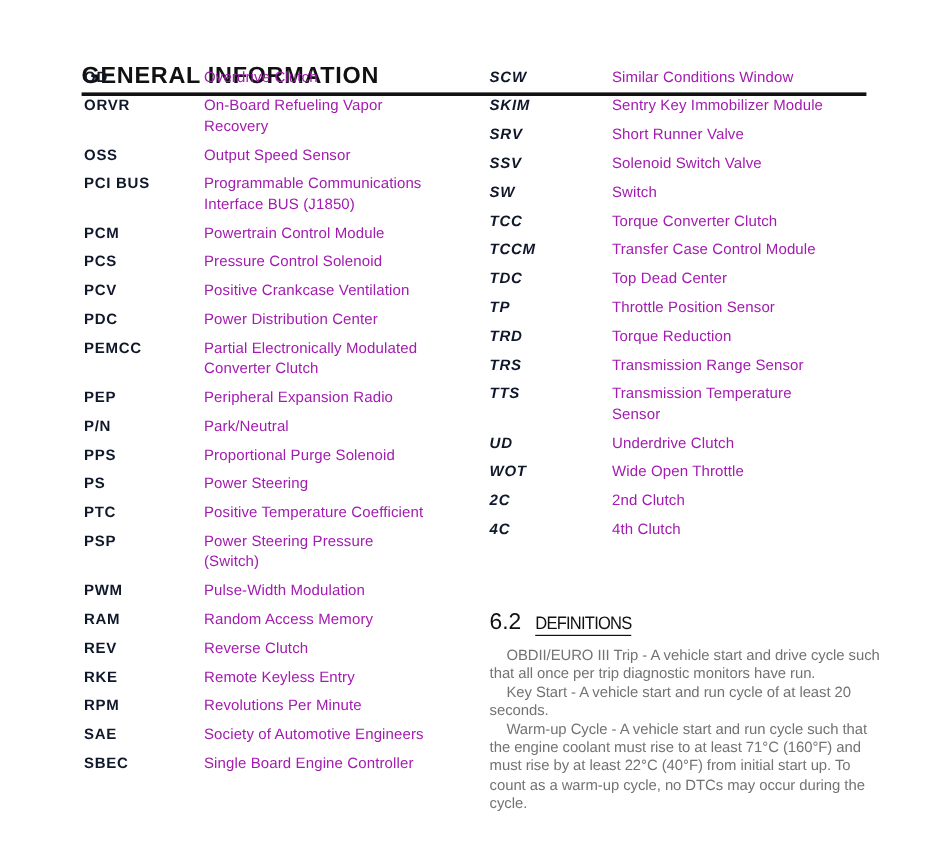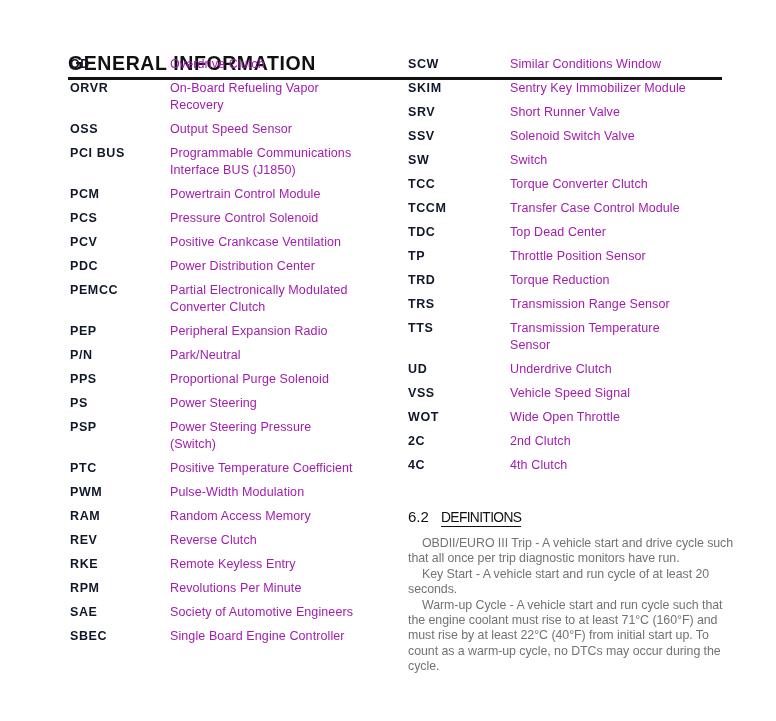--- a/index.html
+++ b/index.html
@@ -57,21 +57,21 @@
   .abbr-term {
     font-size: 12.5px;
     font-weight: bold;
     letter-spacing: 0.6px;
     line-height: 17px;
     color: #0f172a;
     flex: 0 0 auto;
     white-space: nowrap;
   }
   .col-left  .abbr-term { width: 100px; }
-  .col-right .abbr-term { width: 102px; }
+  .col-right .abbr-term { width: 102px; font-style: italic; }
 
   .abbr-def {
     font-size: 12.5px;
     font-weight: normal;
     line-height: 17px;
     color: #a21caf;
     flex: 1 1 auto;
     letter-spacing: 0.1px;
   }
   .abbr-def .def-line { display: block; white-space: nowrap; }
@@ -84,21 +84,21 @@
     width: 330px;
   }
   .section-heading {
     display: flex;
     align-items: baseline;
     font-size: 15px;
     color: #111111;
     margin-bottom: 9px;
   }
   .section-number {
-    font-size: 15px;
+    font-size: 19px;
     font-weight: normal;
     margin-right: 12px;
   }
   .section-title {
     font-size: 15px;
     font-weight: normal;
     letter-spacing: -0.7px;
     border-bottom: 1.4px solid #111111;
     padding-bottom: 1px;
     transform: scaleX(0.92);
@@ -201,33 +201,33 @@
           <span class="def-line">Proportional Purge Solenoid</span>
         </div>
       </div>
       <div class="abbr-row">
         <div class="abbr-term">PS</div>
         <div class="abbr-def">
           <span class="def-line">Power Steering</span>
         </div>
       </div>
       <div class="abbr-row">
+        <div class="abbr-term">PTC</div>
+        <div class="abbr-def">
+          <span class="def-line">Positive Temperature Coefficient</span>
+        </div>
+      </div>
+      <div class="abbr-row">
         <div class="abbr-term">PSP</div>
         <div class="abbr-def">
           <span class="def-line">Power Steering Pressure</span>
           <span class="def-line">(Switch)</span>
         </div>
       </div>
       <div class="abbr-row">
-        <div class="abbr-term">PTC</div>
-        <div class="abbr-def">
-          <span class="def-line">Positive Temperature Coefficient</span>
-        </div>
-      </div>
-      <div class="abbr-row">
         <div class="abbr-term">PWM</div>
         <div class="abbr-def">
           <span class="def-line">Pulse-Width Modulation</span>
         </div>
       </div>
       <div class="abbr-row">
         <div class="abbr-term">RAM</div>
         <div class="abbr-def">
           <span class="def-line">Random Access Memory</span>
         </div>
@@ -335,26 +335,20 @@
         <div class="abbr-term">TTS</div>
         <div class="abbr-def">
           <span class="def-line">Transmission Temperature</span>
           <span class="def-line">Sensor</span>
         </div>
       </div>
       <div class="abbr-row">
         <div class="abbr-term">UD</div>
         <div class="abbr-def">
           <span class="def-line">Underdrive Clutch</span>
-        </div>
-      </div>
-      <div class="abbr-row">
-        <div class="abbr-term">VSS</div>
-        <div class="abbr-def">
-          <span class="def-line">Vehicle Speed Signal</span>
         </div>
       </div>
       <div class="abbr-row">
         <div class="abbr-term">WOT</div>
         <div class="abbr-def">
           <span class="def-line">Wide Open Throttle</span>
         </div>
       </div>
       <div class="abbr-row">
         <div class="abbr-term">2C</div>

